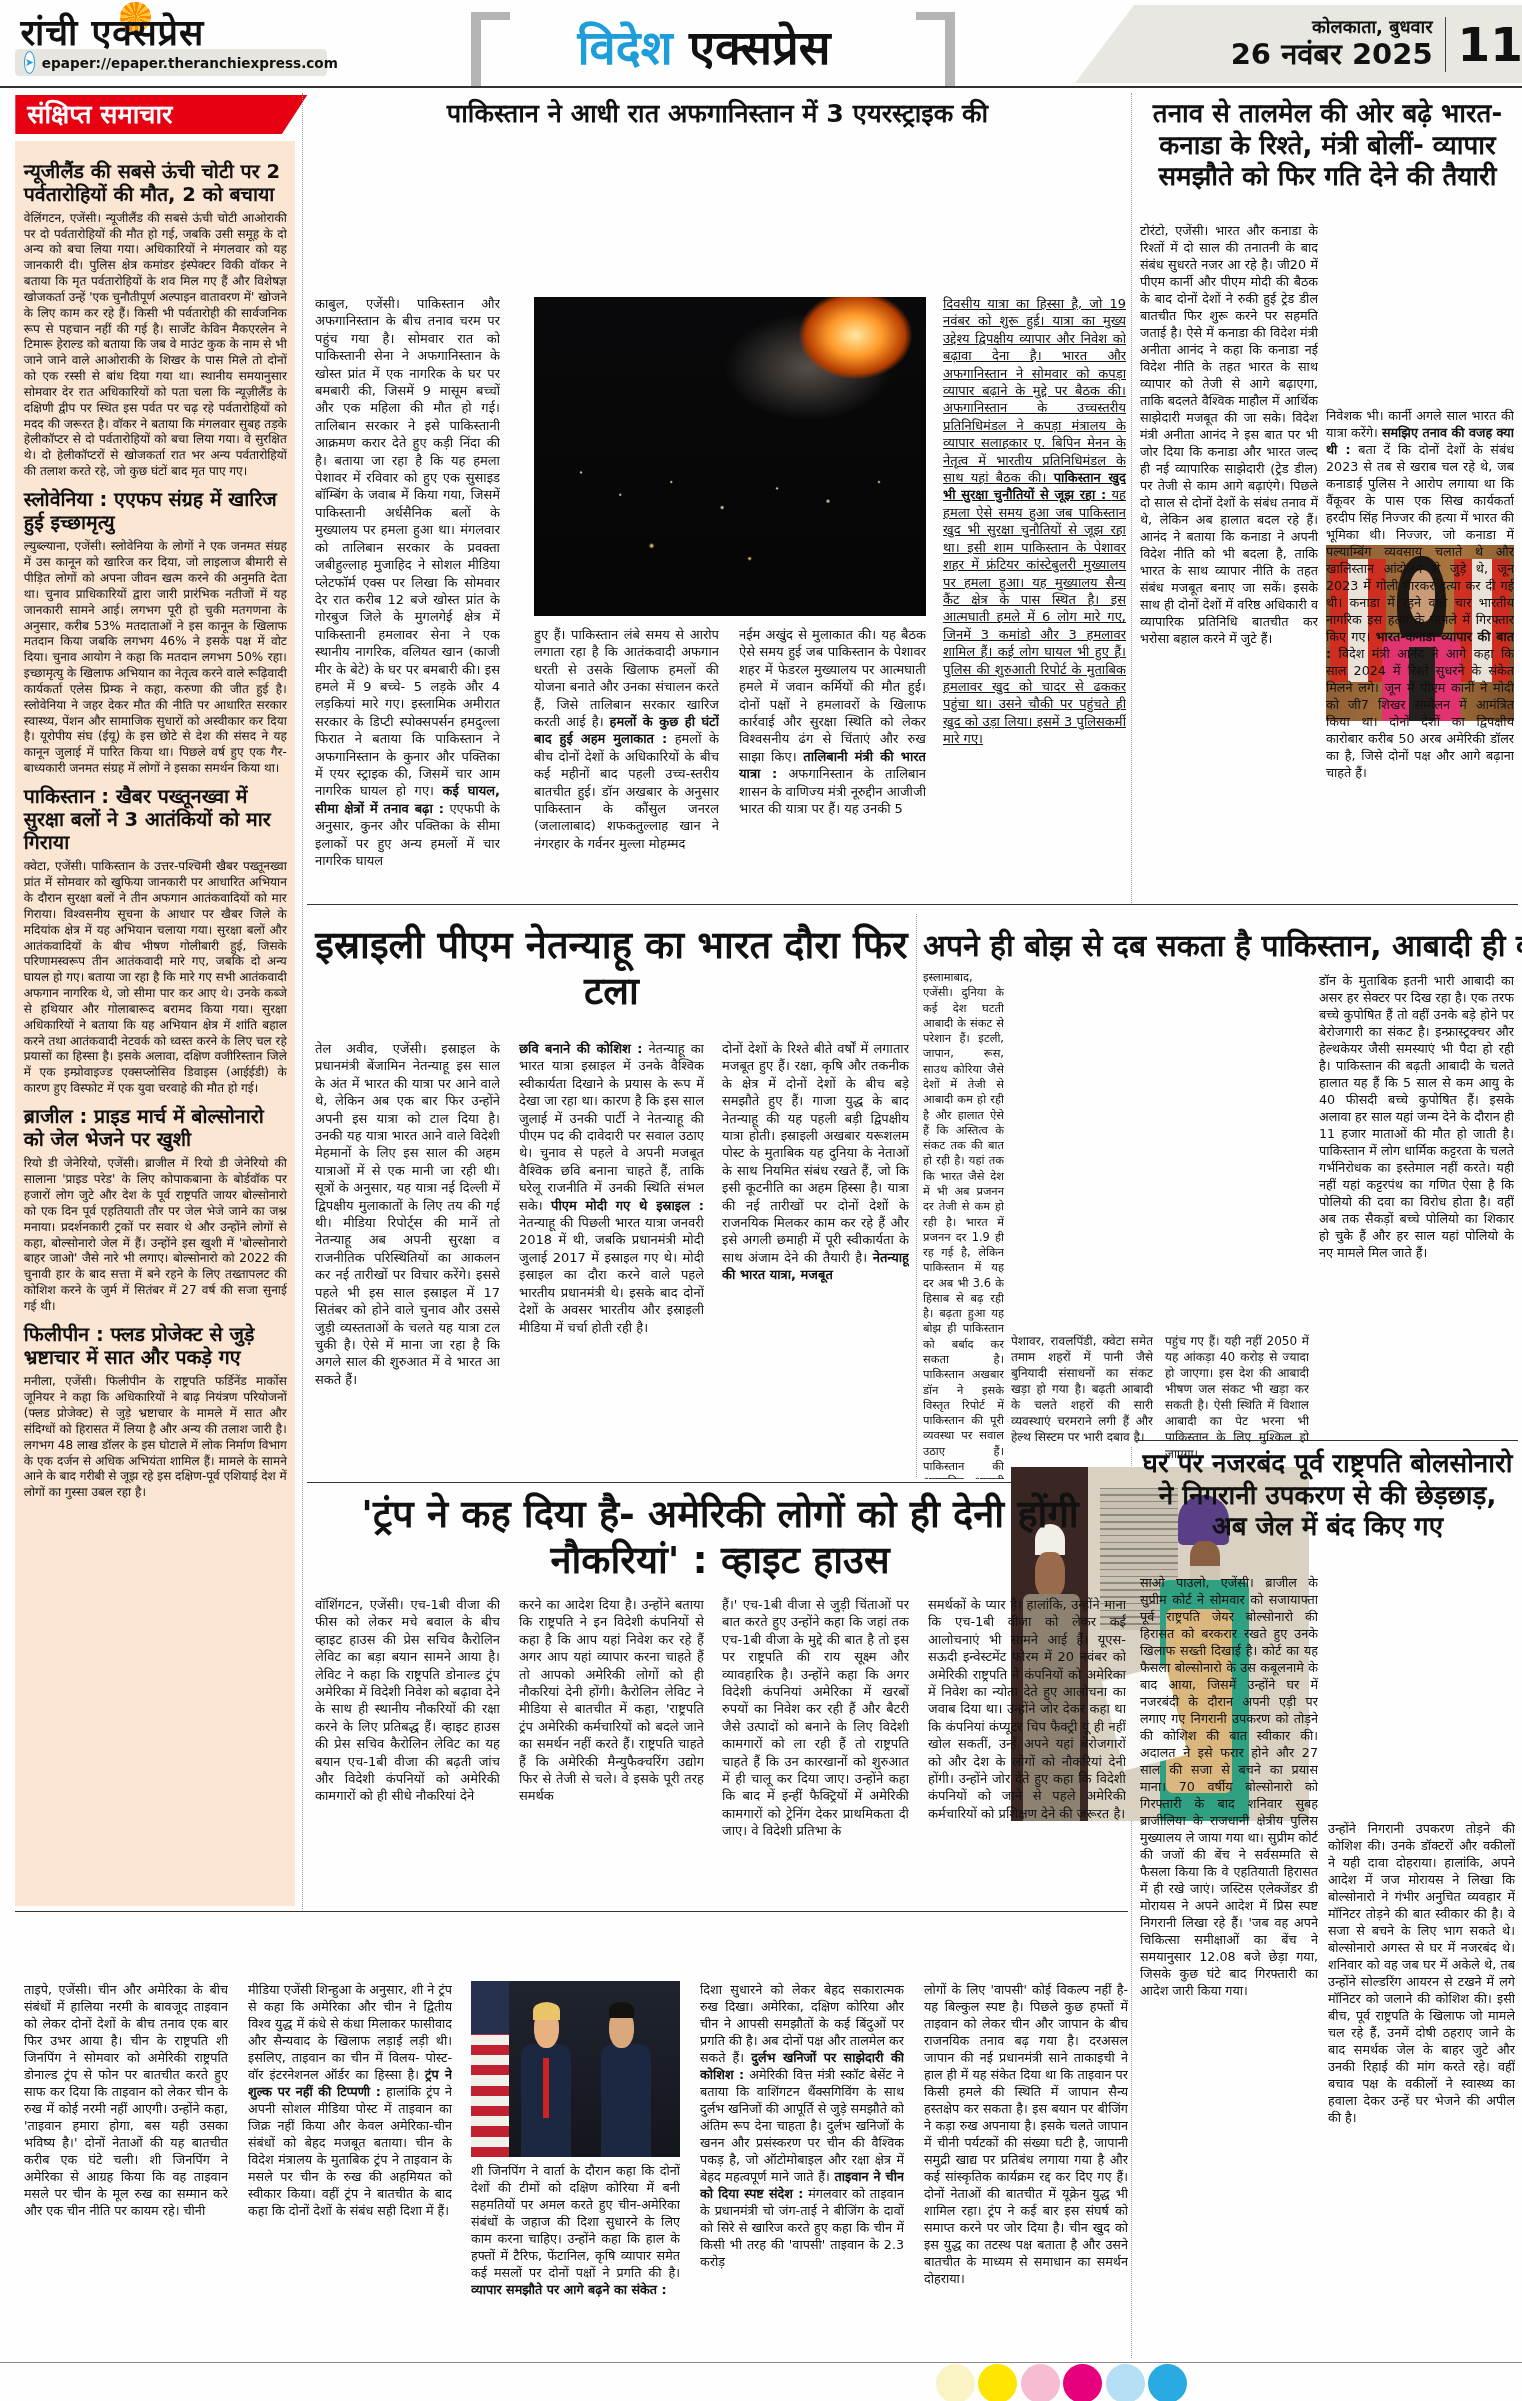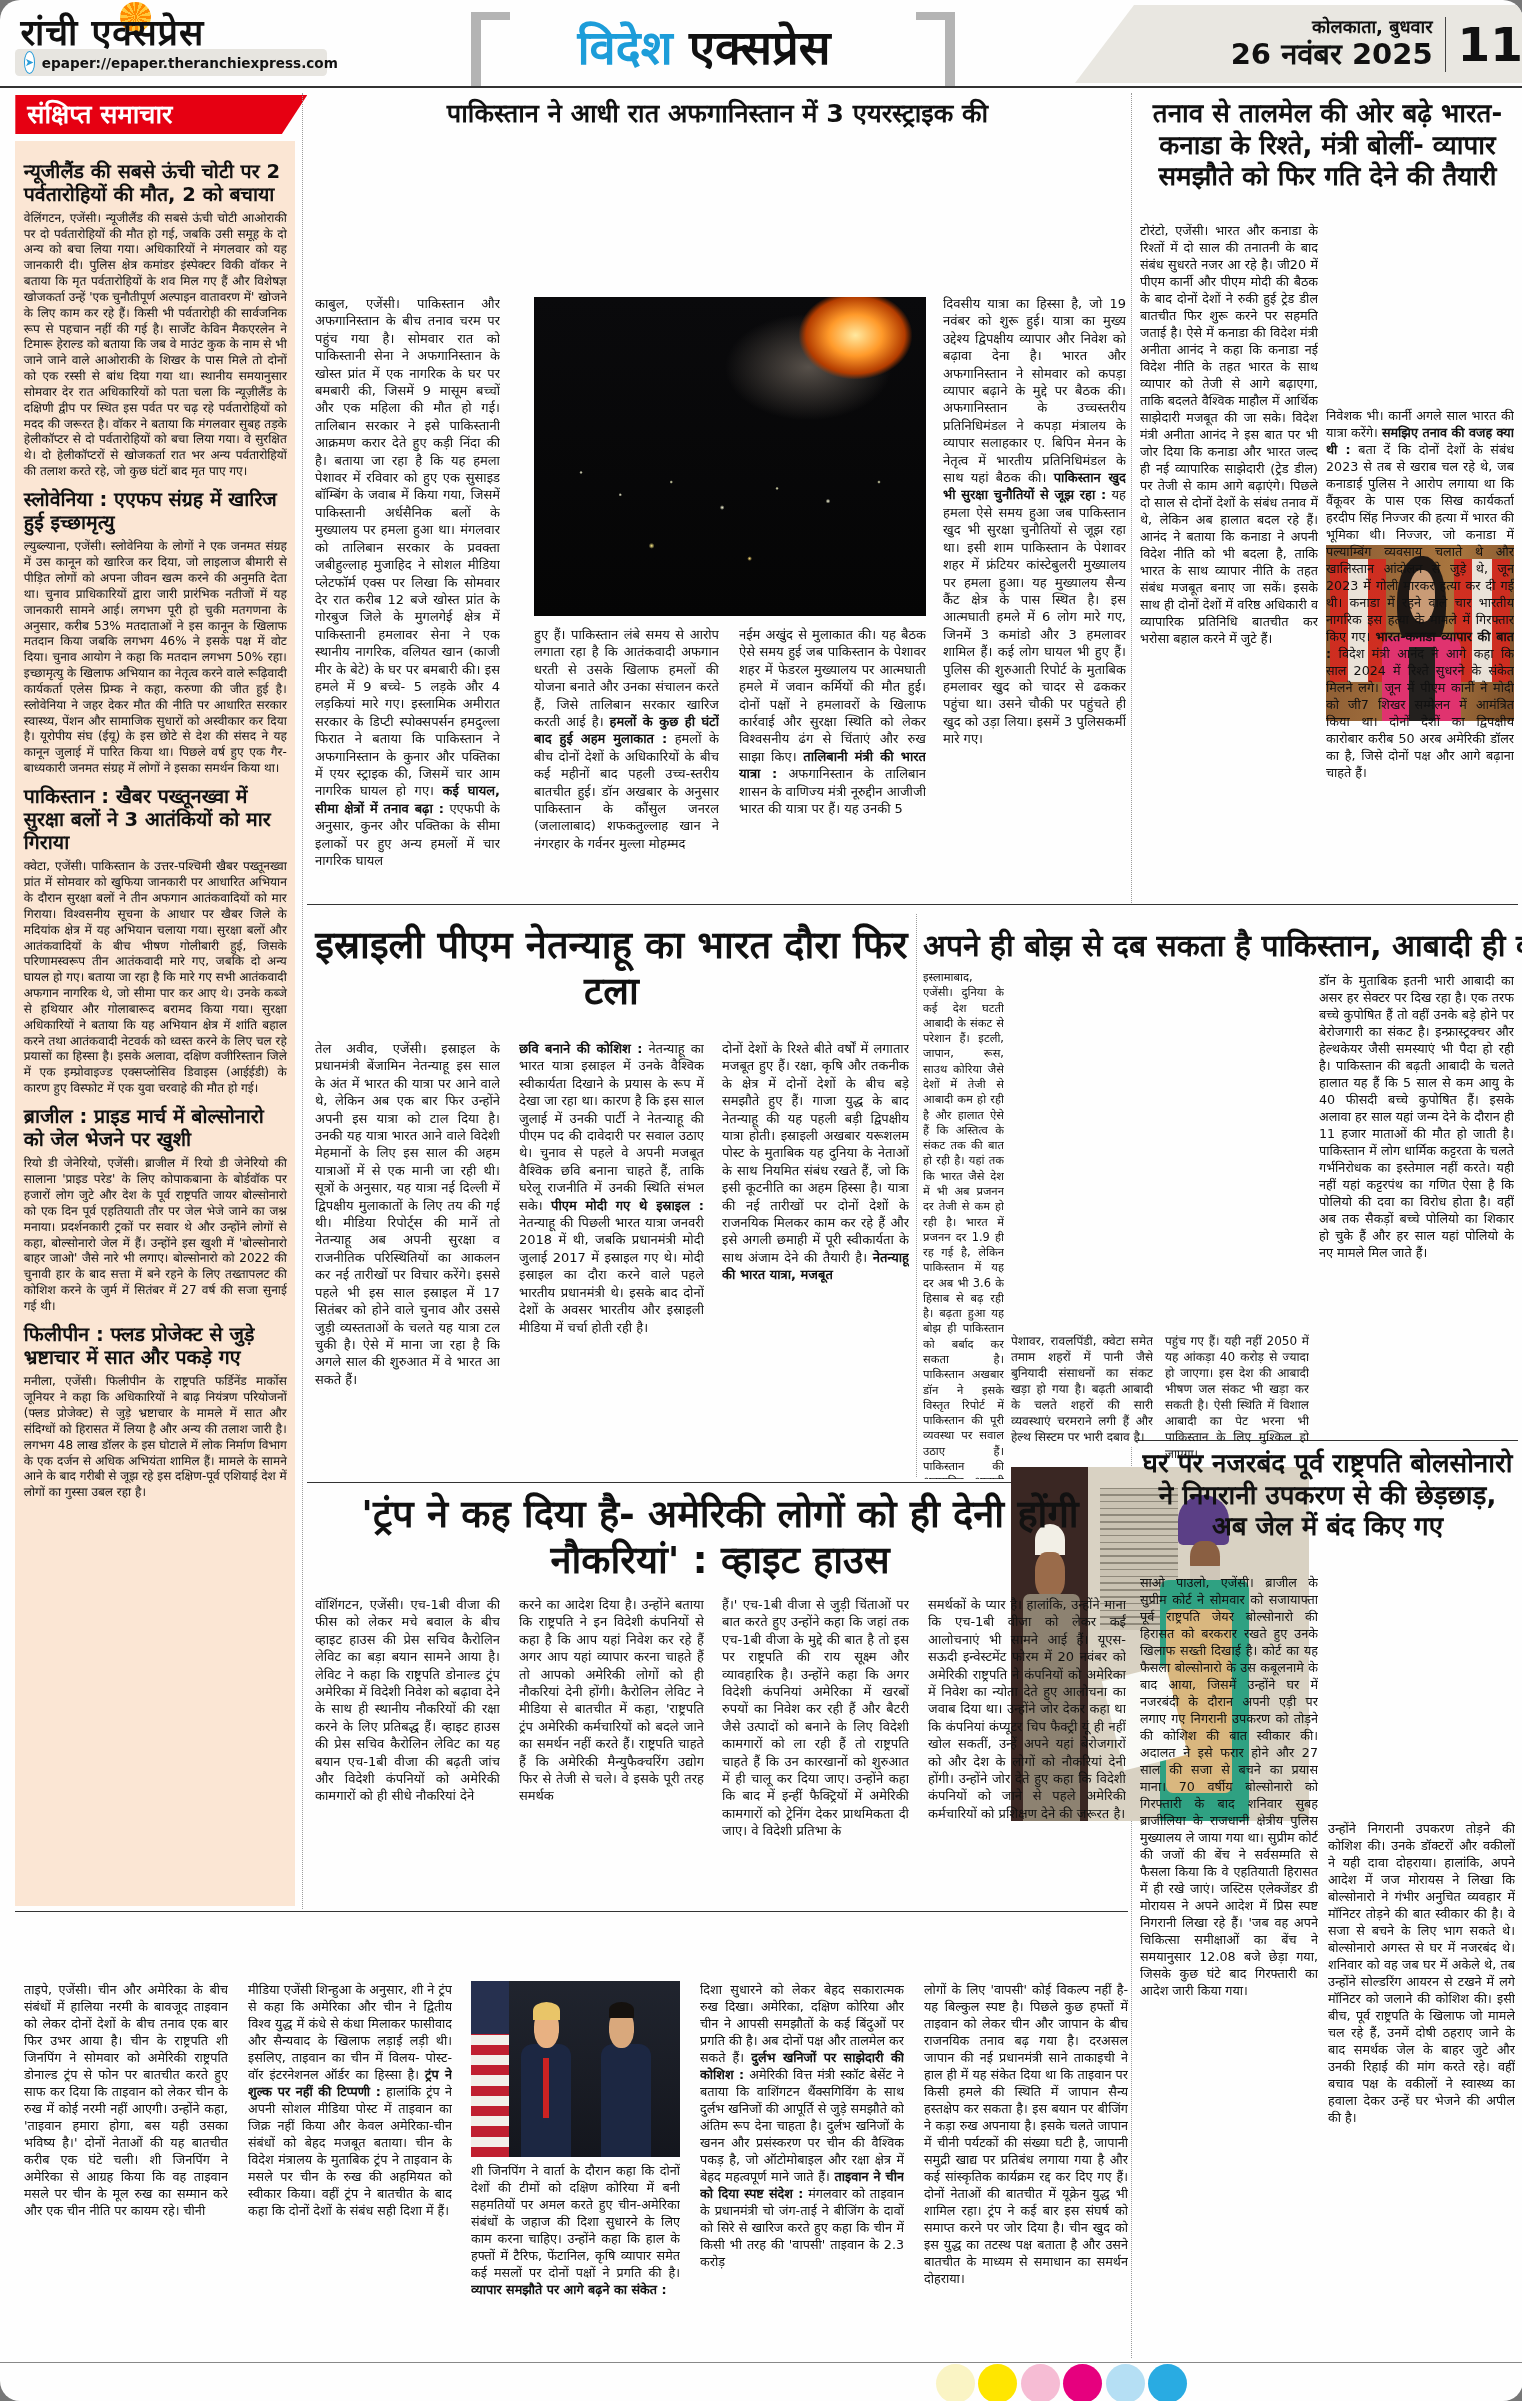--- a/index.html
+++ b/index.html
@@ -1,17 +1,17 @@
 <!DOCTYPE html>
 <html style="font-size:13.6px"><head>
 <meta charset="utf-8">
 <style>
   html,body{margin:0;padding:0;background:#777;}
   #page{position:relative;width:1523px;height:2401px;background:#fefefe;margin:0 auto;
-        font-family:"DejaVu Sans","Liberation Sans",sans-serif;color:#111;overflow:hidden;border-radius:20px;}
+        font-family:"DejaVu Sans","Liberation Sans",sans-serif;color:#111;overflow:hidden;}
   .abs{position:absolute;}
   .rule{background:#333;}
   .dotv{border-left:1.7px dotted #9a9a9a;}
   .body-txt{font-size:13px;line-height:1.34;text-align:justify;overflow:hidden;}
   .body-txt b{font-weight:700;}
   .runin{font-weight:700;}
   
   .logo-txt{font-size:36px;font-weight:700;letter-spacing:0.8px;position:relative;z-index:2;}
   .sun{position:absolute;left:100px;top:-5.1px;width:30.5px;height:30.5px;border-radius:50%;z-index:1;
        background:repeating-conic-gradient(#ff8a00 0 14deg,#ffc83d 14deg 28deg);}
@@ -164,21 +164,21 @@
   <div class="abs body-txt" style="left:534px;top:626px;width:185px;height:275px;">
     <span>हुए हैं। पाकिस्तान लंबे समय से आरोप लगाता रहा है कि आतंकवादी अफगान धरती से उसके खिलाफ हमलों की योजना बनाते और उनका संचालन करते हैं, जिसे तालिबान सरकार खारिज करती आई है।</span>
     <b class="runin">हमलों के कुछ ही घंटों बाद हुई अहम मुलाकात :</b>
     <span>हमलों के बीच दोनों देशों के अधिकारियों के बीच कई महीनों बाद पहली उच्च-स्तरीय बातचीत हुई। डॉन अखबार के अनुसार पाकिस्तान के कौंसुल जनरल (जलालाबाद) शफकतुल्लाह खान ने नंगरहार के गर्वनर मुल्ला मोहम्मद</span>
   </div>
   <div class="abs body-txt" style="left:739px;top:626px;width:187px;height:275px;">
     <span>नईम अखुंद से मुलाकात की। यह बैठक ऐसे समय हुई जब पाकिस्तान के पेशावर शहर में फेडरल मुख्यालय पर आत्मघाती हमले में जवान कर्मियों की मौत हुई। दोनों पक्षों ने हमलावरों के खिलाफ कार्रवाई और सुरक्षा स्थिति को लेकर विश्वसनीय ढंग से चिंताएं और रुख साझा किए।</span>
     <b class="runin">तालिबानी मंत्री की भारत यात्रा :</b>
     <span>अफगानिस्तान के तालिबान शासन के वाणिज्य मंत्री नूरुद्दीन आजीजी भारत की यात्रा पर हैं। यह उनकी 5</span>
   </div>
-  <div class="abs body-txt" style="left:943px;top:295px;width:183px;height:605px;">
+  <div class="abs body-txt" style="left:943px;top:295px;width:183px;height:605px;text-decoration:underline;">
     <span>दिवसीय यात्रा का हिस्सा है, जो 19 नवंबर को शुरू हुई। यात्रा का मुख्य उद्देश्य द्विपक्षीय व्यापार और निवेश को बढ़ावा देना है। भारत और अफगानिस्तान ने सोमवार को कपड़ा व्यापार बढ़ाने के मुद्दे पर बैठक की। अफगानिस्तान के उच्चस्तरीय प्रतिनिधिमंडल ने कपड़ा मंत्रालय के व्यापार सलाहकार ए. बिपिन मेनन के नेतृत्व में भारतीय प्रतिनिधिमंडल के साथ यहां बैठक की।</span>
     <b class="runin">पाकिस्तान खुद भी सुरक्षा चुनौतियों से जूझ रहा :</b>
     <span>यह हमला ऐसे समय हुआ जब पाकिस्तान खुद भी सुरक्षा चुनौतियों से जूझ रहा था। इसी शाम पाकिस्तान के पेशावर शहर में फ्रंटियर कांस्टेबुलरी मुख्यालय पर हमला हुआ। यह मुख्यालय सैन्य कैंट क्षेत्र के पास स्थित है। इस आत्मघाती हमले में 6 लोग मारे गए, जिनमें 3 कमांडो और 3 हमलावर शामिल हैं। कई लोग घायल भी हुए हैं। पुलिस की शुरुआती रिपोर्ट के मुताबिक हमलावर खुद को चादर से ढककर पहुंचा था। उसने चौकी पर पहुंचते ही खुद को उड़ा लिया। इसमें 3 पुलिसकर्मी मारे गए।</span>
   </div>
 
   <div class="abs h2head" style="left:1140px;top:98px;width:375px;height:119px;overflow:hidden;">तनाव से तालमेल की ओर बढ़े भारत-कनाडा के रिश्ते, मंत्री बोलीं- व्यापार समझौते को फिर गति देने की तैयारी</div>
   <div class="abs body-txt" style="left:1140px;top:222px;width:178px;height:678px;font-size:12.7px;">टोरंटो, एजेंसी। भारत और कनाडा के रिश्तों में दो साल की तनातनी के बाद संबंध सुधरते नजर आ रहे है। जी20 में पीएम कार्नी और पीएम मोदी की बैठक के बाद दोनों देशों ने रुकी हुई ट्रेड डील बातचीत फिर शुरू करने पर सहमति जताई है। ऐसे में कनाडा की विदेश मंत्री अनीता आनंद ने कहा कि कनाडा नई विदेश नीति के तहत भारत के साथ व्यापार को तेजी से आगे बढ़ाएगा, ताकि बदलते वैश्विक माहौल में आर्थिक साझेदारी मजबूत की जा सके। विदेश मंत्री अनीता आनंद ने इस बात पर भी जोर दिया कि कनाडा और भारत जल्द ही नई व्यापारिक साझेदारी (ट्रेड डील) पर तेजी से काम आगे बढ़ाएंगे। पिछले दो साल से दोनों देशों के संबंध तनाव में थे, लेकिन अब हालात बदल रहे हैं। आनंद ने बताया कि कनाडा ने अपनी विदेश नीति को भी बदला है, ताकि भारत के साथ व्यापार नीति के तहत संबंध मजबूत बनाए जा सकें। इसके साथ ही दोनों देशों में वरिष्ठ अधिकारी व व्यापारिक प्रतिनिधि बातचीत कर भरोसा बहाल करने में जुटे हैं।</div>
   <div class="abs photo ph-minister" style="left:1326px;top:226px;width:188px;height:176px;">
     <span class="flag" style="left:2%;"></span>
     <span class="flag" style="right:2%;"></span>

